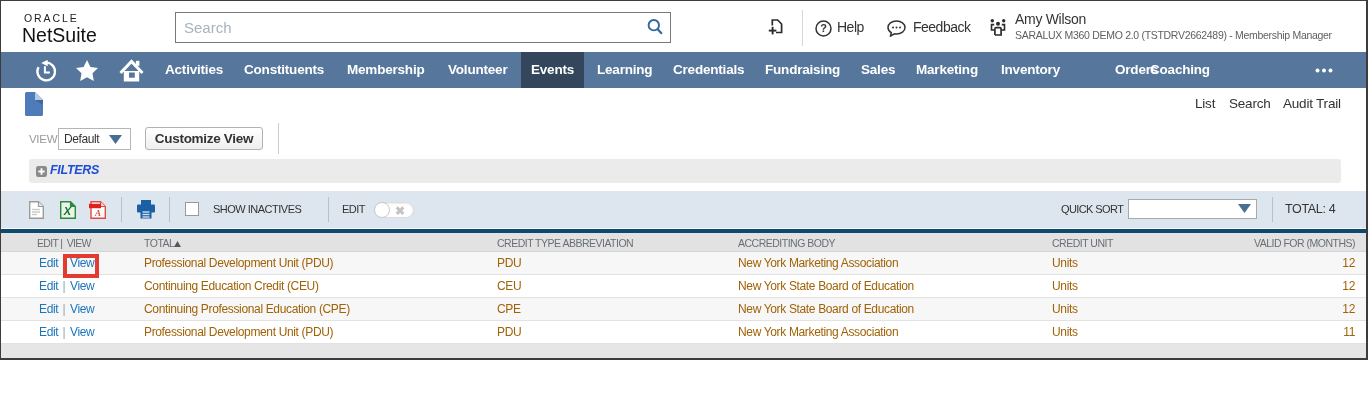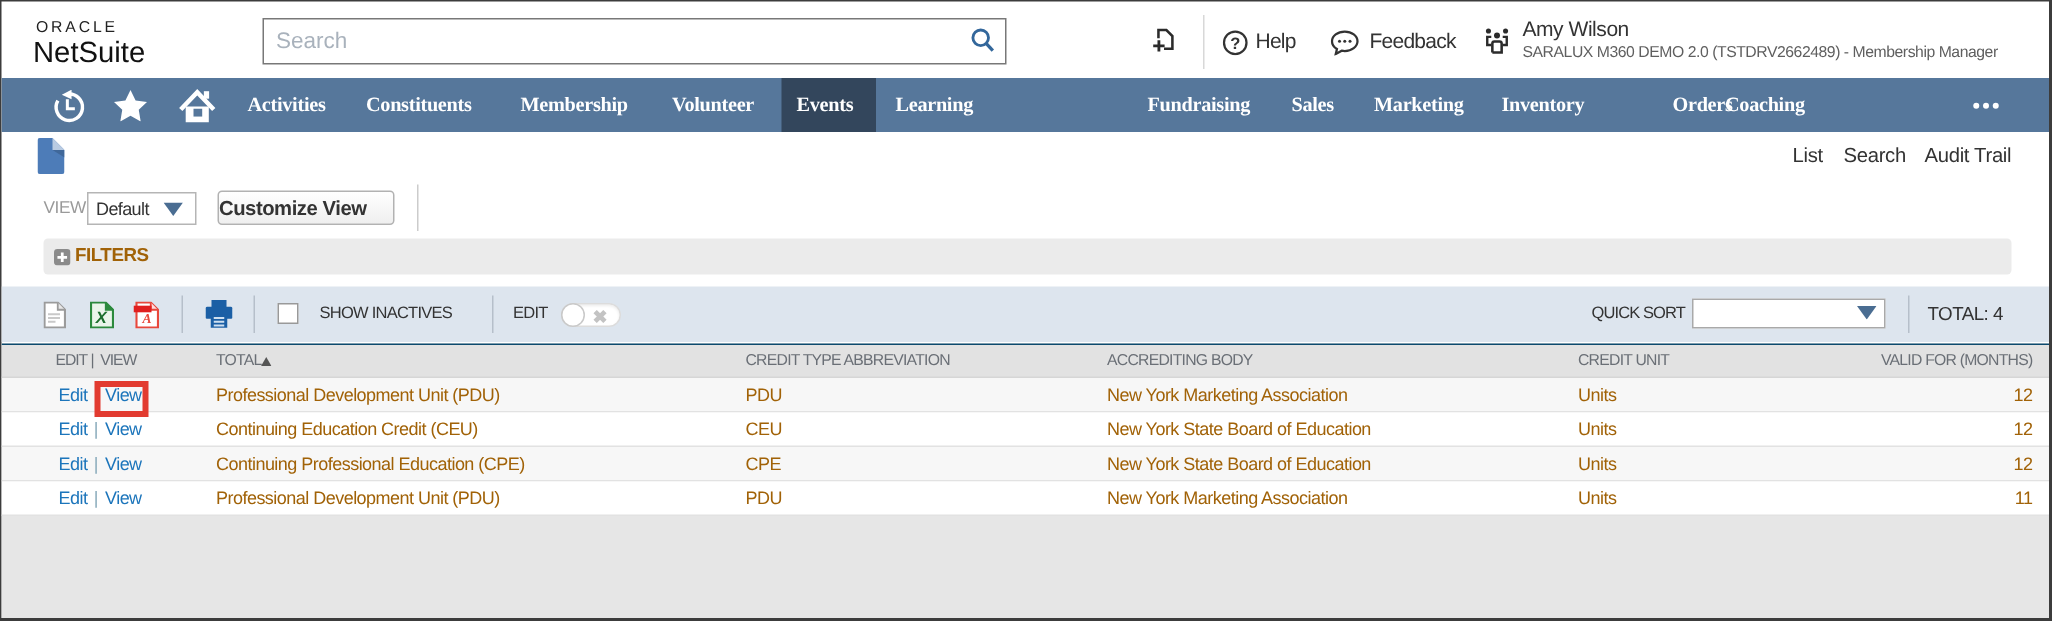--- a/index.html
+++ b/index.html
@@ -1,65 +1,65 @@
 <!DOCTYPE html>
 <html><head>
 <meta charset="utf-8">
 <style>
 * { margin:0; padding:0; box-sizing:border-box; }
 html,body { width:1368px; height:414px; background:#fff; }
 body { font-family:"Liberation Sans", sans-serif; }
 #frame {
-  position:relative; width:1368px; height:414px; overflow:hidden;
+  position:relative; width:1368px; height:360px; overflow:hidden;
   border:2px solid #3c3c3c; border-top-width:1px; border-left-width:1px;
   background:#fff;
 }
 .abs { position:absolute; }
 
 #logo-oracle { left:23px; top:11px; font-size:10.5px; font-weight:normal; letter-spacing:1.9px; color:#222; }
 #logo-netsuite { left:21px; top:23px; font-size:19.5px; color:#111; letter-spacing:0px; }
 #searchbox { left:174px; top:11px; width:496px; height:31px; border:1px solid #787878; background:#fff; }
 #searchph { left:183px; top:18px; font-size:15px; color:#a9b2bc; }
 #topdivider { left:801px; top:9px; width:1px; height:36px; background:#d8d8d8; }
 .topicon { top:19px; }
 .toptext { top:18px; font-size:14px; letter-spacing:-0.5px; color:#333; }
 #amy { left:1014px; top:10px; font-size:14px; letter-spacing:-0.3px; color:#333; }
 #amysub { left:1014px; top:28px; font-size:10.5px; letter-spacing:-0.3px; color:#5f5f5f; }
 
 #nav { left:0; top:51px; width:1365px; height:36px; background:#56779b; }
-.navitem { top:0px; height:36px; line-height:36px; font-size:13.5px; letter-spacing:-0.2px; font-weight:bold; color:#fff; position:absolute;font-family:Liberation Serif, serif; }
+.navitem { top:0px; height:36px; line-height:36px; font-size:13.5px; letter-spacing:-0.2px; font-weight:bold; color:#fff; position:absolute; }
 #navsel { position:absolute; left:520px; top:0; width:63px; height:36px; background:#33465c; }
 
 #title { left:55px; top:90px; font-size:20px; font-weight:bold; color:#3e536e; }
 .toplink { top:95px; font-size:13.5px; letter-spacing:-0.2px; color:#333; }
 
 #viewlbl { left:28px; top:132px; font-size:11.5px; letter-spacing:-0.3px; color:#9a9a9a; }
 #viewsel { left:57px; top:127px; width:73px; height:22px; border:1px solid #b5b5b5; background:#fff; }
 #viewseltxt { left:63px; top:131px; font-size:12px; letter-spacing:-0.4px; color:#333; }
-#custbtn { left:144px; top:126px; width:118px; height:23px; border:1px solid #b2b2b2; border-radius:3px; background:linear-gradient(#ffffff,#efefef); line-height:21px; font-size:13.5px; letter-spacing:-0.3px; font-weight:bold; color:#333; }
+#custbtn { left:144px; top:126px; width:118px; height:23px; border:1px solid #b2b2b2; border-radius:3px; background:linear-gradient(#ffffff,#efefef); text-align:center; line-height:21px; font-size:13.5px; letter-spacing:-0.3px; font-weight:bold; color:#333; }
 #btndiv { left:277px; top:122px; width:1px; height:31px; background:#cccccc; }
 #newbtn { left:290px; top:125px; width:166px; height:26px; border-radius:3px; background:#0d8eea; text-align:center; line-height:26px; font-size:13.5px; letter-spacing:-0.35px; font-weight:bold; color:#fff; }
 
 #filters { left:28px; top:158px; width:1312px; height:24px; background:#ebebeb; border-radius:3px; }
-#filtxt { left:21px; top:4px; font-size:12.5px; letter-spacing:-0.3px; font-weight:bold; color:#a16207; position:absolute; }
+#filtxt { left:21px; top:4px; font-size:12.5px; letter-spacing:-0.3px; font-weight:bold; color:#1d4ed8; position:absolute;font-style:italic; }
 
 #toolbar { left:0; top:190px; width:1365px; height:37px; background:#dde5ee; }
 .tbdiv { position:absolute; top:6px; width:1px; height:25px; background:#b6bfca; }
 #cb { position:absolute; left:184px; top:11px; width:14px; height:14px; border:1px solid #999; background:#fff; }
 #showinact { position:absolute; left:212px; top:12px; font-size:11px; letter-spacing:-0.5px; color:#333; }
 #editlbl { position:absolute; left:341px; top:12px; font-size:11px; letter-spacing:-0.5px; color:#333; }
 #toggle { position:absolute; left:373px; top:11px; width:40px; height:16px; border:1px solid #dcdcdc; border-radius:9px; background:#fff; box-shadow:inset 0 1px 2px rgba(0,0,0,0.08); }
 #knob { position:absolute; left:-1px; top:-1px; width:16px; height:16px; border:1px solid #c9c9c9; border-radius:50%; background:#fff; }
 #togx { position:absolute; left:20px; top:1px; font-size:12px; font-weight:bold; color:#c3c3c3; }
 #qslbl { position:absolute; left:1060px; top:12px; font-size:11px; letter-spacing:-0.6px; color:#333; }
 #qssel { position:absolute; left:1127px; top:8px; width:129px; height:20px; border:1px solid #a9a9a9; background:#fff; }
 #tbdivr { position:absolute; left:1271px; top:6px; width:1px; height:25px; background:#b6bfca; }
 #total { position:absolute; left:1284px; top:11px; font-size:12.5px; letter-spacing:-0.35px; color:#333; }
 
-#thead { left:0; top:228px; width:1365px; height:23px; background:#e2e2e2; border-top:1px solid #0c4a6e; border-bottom:1px solid #d6d6d6; }
+#thead { left:0; top:228px; width:1365px; height:23px; background:#e2e2e2; border-top:4px solid #0c4a6e; border-bottom:1px solid #d6d6d6; }
 .th { position:absolute; top:4px; font-size:10.5px; letter-spacing:-0.5px; color:#6a6f76; }
 .row { left:0; width:1365px; height:23px; border-bottom:1px solid #e2e2e2; }
 .cell { position:absolute; top:4px; font-size:12px; letter-spacing:-0.35px; color:#a16207; }
 .link { color:#1c75bb; }
 #redbox { left:62px; top:253px; width:36px; height:24px; border:4px solid #e23b30; }
 #footer { left:0; top:343px; width:1365px; height:68px; background:#e6e6e6; }
 svg { display:block; }
 </style>
 </head>
 <body>
@@ -118,20 +118,21 @@
         <path d="M1.5 15 L12.5 3.5 L23.5 15" fill="none" stroke="#fff" stroke-width="3"></path>
         <rect x="4.8" y="13" width="15.4" height="10.5" fill="#fff"></rect>
         <rect x="10" y="14.5" width="5.8" height="5.2" fill="#56779b"></rect>
       </svg>
     <div class="navitem" style="left:164px">Activities</div>
     <div class="navitem" style="left:243px">Constituents</div>
     <div class="navitem" style="left:346px">Membership</div>
     <div class="navitem" style="left:447px">Volunteer</div>
     <div class="navitem" style="left:530px">Events</div>
     <div class="navitem" style="left:596px">Learning</div>
+    <div class="navitem" style="left:672px">Credentials</div>
     <div class="navitem" style="left:764px">Fundraising</div>
     <div class="navitem" style="left:860px">Sales</div>
     <div class="navitem" style="left:915px">Marketing</div>
     <div class="navitem" style="left:1000px">Inventory</div>
     <div class="navitem" style="left:1114px">Orders</div>
     <div class="navitem" style="left:1149px">Coaching</div>
     <svg class="abs" style="left:1314px;top:15.5px" width="18" height="5" viewBox="0 0 18 5">
         <circle cx="2.5" cy="2.5" r="2" fill="#fff"></circle>
         <circle cx="9" cy="2.5" r="2" fill="#fff"></circle>
         <circle cx="15.5" cy="2.5" r="2" fill="#fff"></circle>

